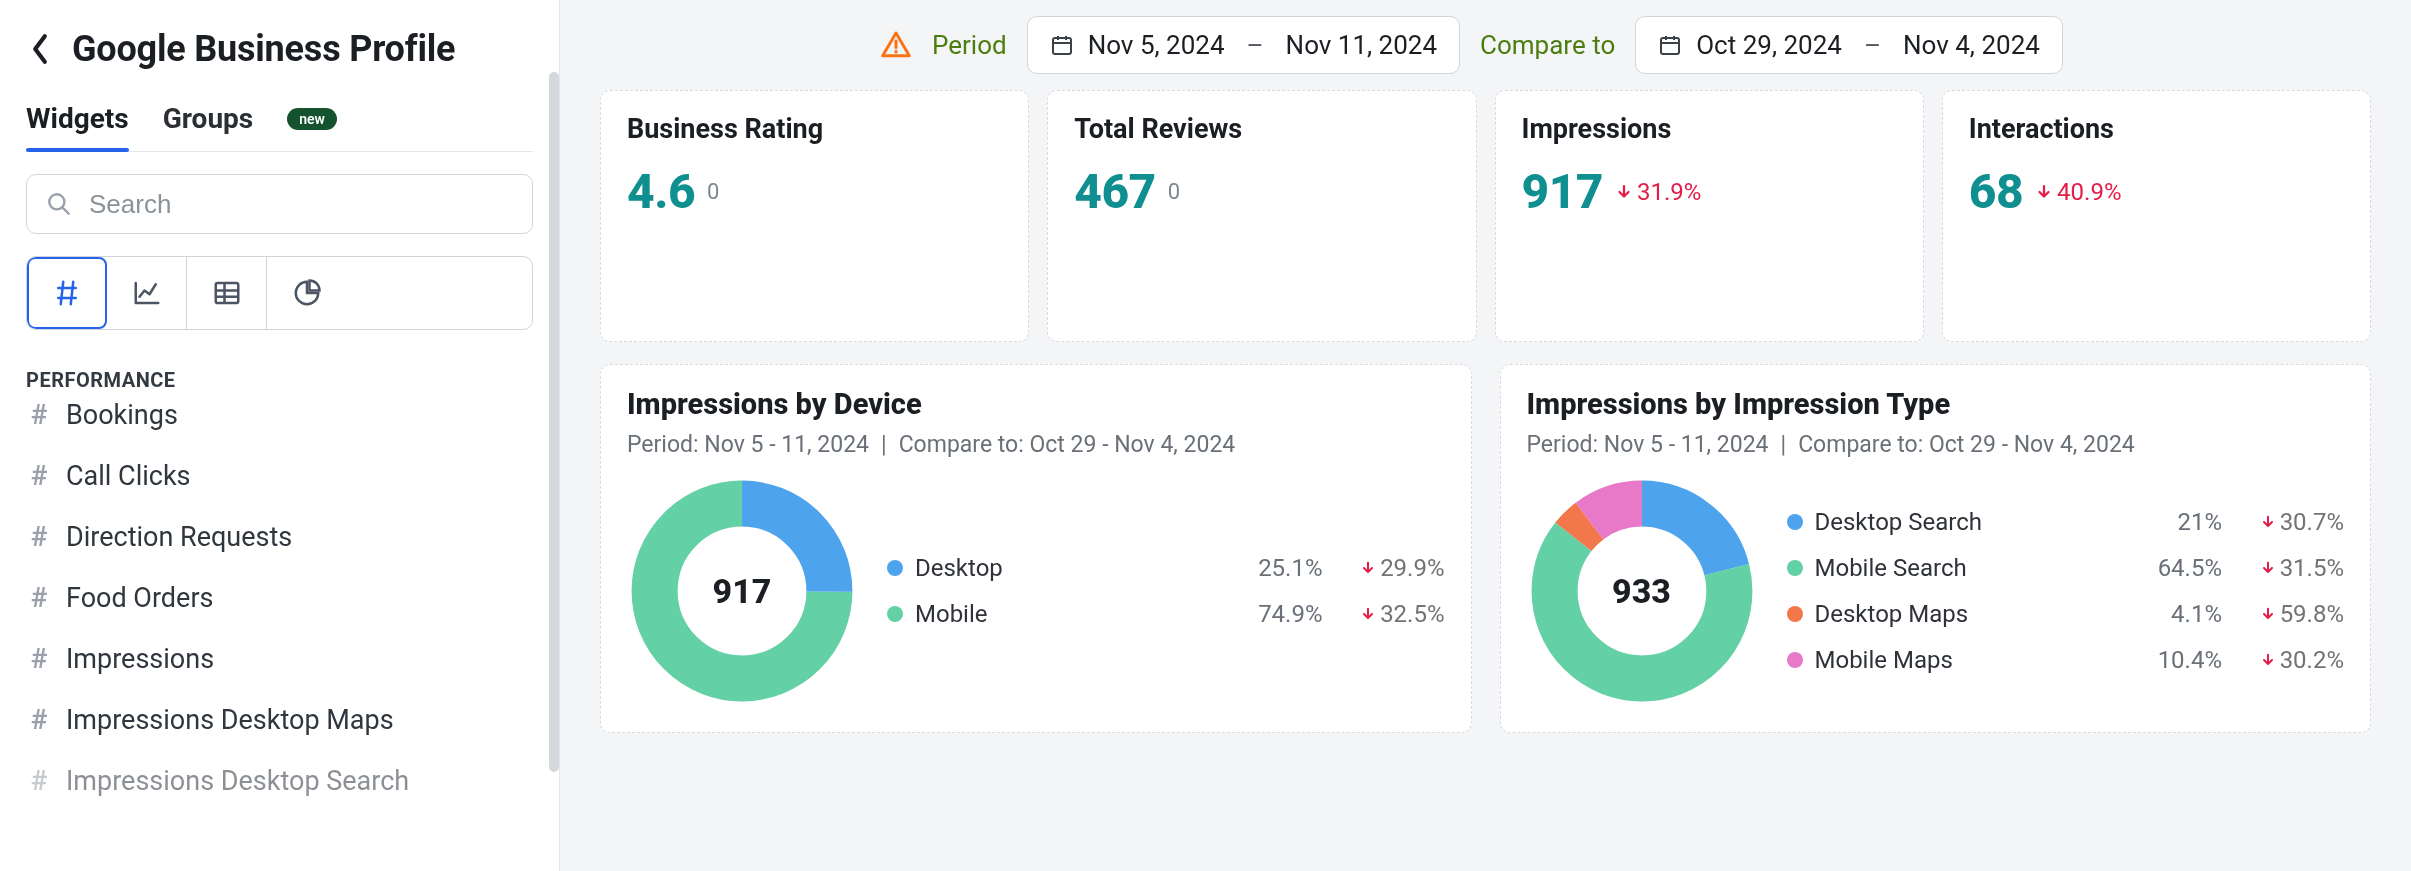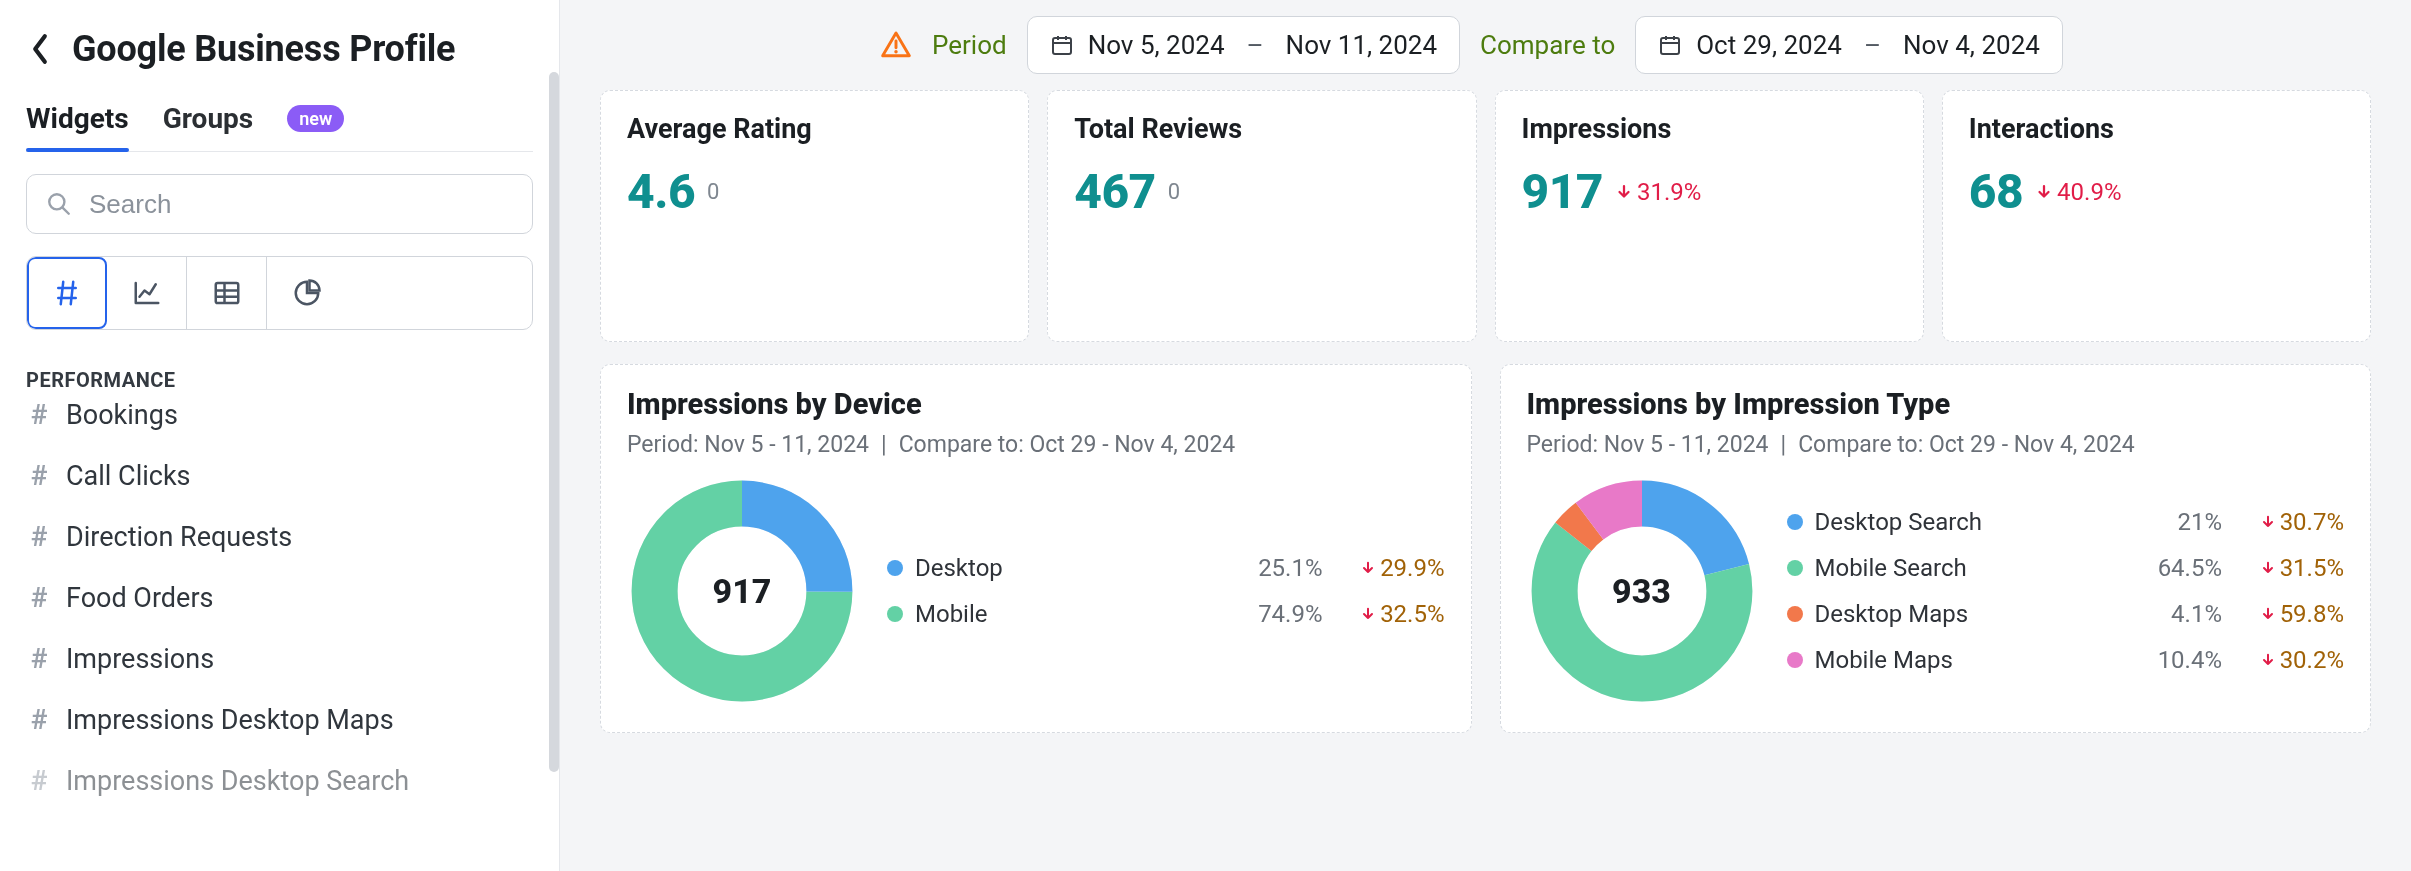--- a/index.html
+++ b/index.html
@@ -11,21 +11,21 @@
   .sidebar-scrollbar { position: absolute; right: 0; top: 72px; width: 10px; height: 700px; background: #d5d8dd; border-radius: 5px; }
 
   .sb-header { display: flex; align-items: center; gap: 18px; margin-bottom: 32px; text-align: right; }
   .back-btn { width: 28px; height: 28px; display: flex; align-items: center; justify-content: center; cursor: pointer; }
   .sb-title { font-size: 36px; font-weight: 700; letter-spacing: -.2px; }
 
   .tabs-row { display: flex; align-items: center; gap: 34px; border-bottom: 1px solid #e5e7eb; margin-bottom: 22px; }
   .tab { font-size: 28px; font-weight: 700; padding-bottom: 16px; cursor: pointer; position: relative; }
   .tab.active::after { content: ""; position: absolute; left: 0; right: 0; bottom: -1px; height: 4px; background: #2563eb; border-radius: 2px; }
   .tab.inactive { color: #2b2f33; }
-  .badge-new { background: #8b5cf6; color: #fff; font-size: 18px; font-weight: 600; padding: 3px 12px; border-radius: 14px; margin-bottom: 16px; }
+  .badge-new { background: #14532d; color: #fff; font-size: 14px; font-weight: 600; padding: 3px 12px; border-radius: 14px; margin-bottom: 16px; }
 
   .search-wrap { position: relative; margin-bottom: 22px; }
   .search-input { width: 100%; height: 60px; border: 1px solid #d1d5db; border-radius: 10px; padding: 0 18px 0 62px; font-size: 26px; color: #374151; background: #fff; }
   .search-input::placeholder { color: #8b929b; }
   .search-icon { position: absolute; left: 20px; top: 50%; transform: translateY(-50%); color: #9aa1ab; }
 
   .widget-type-toggle { display: inline-flex; border: 1px solid #d1d5db; border-radius: 10px; overflow: hidden; margin-bottom: 38px; }
   .wt-btn { width: 80px; height: 72px; display: flex; align-items: center; justify-content: center; border-right: 1px solid #d1d5db; cursor: pointer; color: #4b5563; background: #fff; }
   .wt-btn:last-child { border-right: none; }
   .wt-btn.active { border: 2px solid #2563eb; border-radius: 8px; color: #2563eb; position: relative; z-index: 1; }
@@ -61,21 +61,21 @@
   .dc-title { font-size: 29px; font-weight: 800; margin-bottom: 10px; }
   .dc-sub { font-size: 23px; color: #6a7078; display: flex; gap: 12px; margin-bottom: 18px; }
   .dc-body { display: flex; align-items: center; gap: 30px; }
   .donut-wrap { position: relative; width: 230px; height: 230px; flex-shrink: 0; }
   .donut-center { position: absolute; inset: 0; display: flex; align-items: center; justify-content: center; font-size: 34px; font-weight: 800; }
   .legend { flex: 1; display: flex; flex-direction: column; gap: 18px; font-size: 24px; }
   .legend-row { display: flex; align-items: flex-start; gap: 12px; }
   .bullet { width: 16px; height: 16px; border-radius: 50%; flex-shrink: 0; margin-top: 6px; }
   .lg-name { flex: 0 0 auto; min-width: 130px; color: #2f3339; }
   .lg-pct { margin-left: auto; color: #6a7078; }
-  .lg-delta { color: #a16207; display: inline-flex; align-items: center; gap: 4px; white-space: nowrap; min-width: 110px; justify-content: flex-end; }
+  .lg-delta { color: #737373; display: inline-flex; align-items: center; gap: 4px; white-space: nowrap; min-width: 110px; justify-content: flex-end; }
 
   .c-blue   { background: #4ea3ed; }
   .c-green  { background: #63d1a5; }
   .c-orange { background: #f2784b; }
   .c-pink   { background: #e879c8; }
 
   svg { display: block; }
 </style>
 </head>
 <body>
@@ -199,21 +199,21 @@
         <span>Oct 29, 2024</span>
         <span class="date-sep">–</span>
         <span>Nov 4, 2024</span>
       </div>
     </div>
 
     <div class="content">
 
       <div class="kpi-row">
         <div class="kpi-card">
-          <div class="kpi-title">Average Rating</div>
+          <div class="kpi-title">Business Rating</div>
           <div class="kpi-value-row">
             <span class="kpi-value">4.6</span>
             <span class="kpi-sub">0</span>
           </div>
         </div>
         <div class="kpi-card">
           <div class="kpi-title">Total Reviews</div>
           <div class="kpi-value-row">
             <span class="kpi-value">467</span>
             <span class="kpi-sub">0</span>

